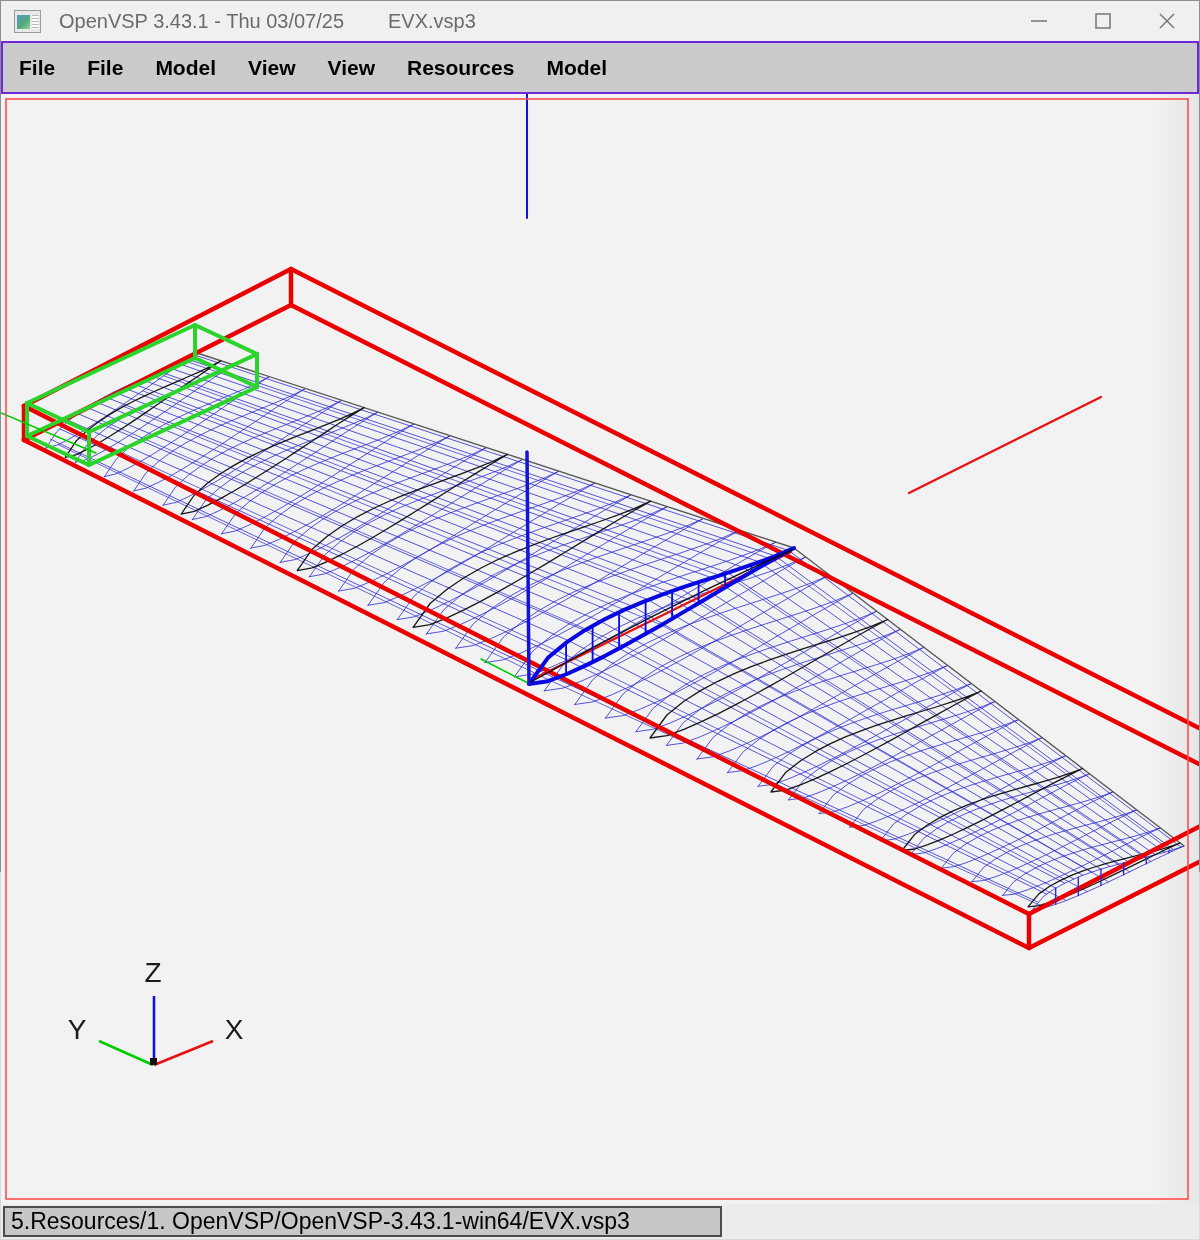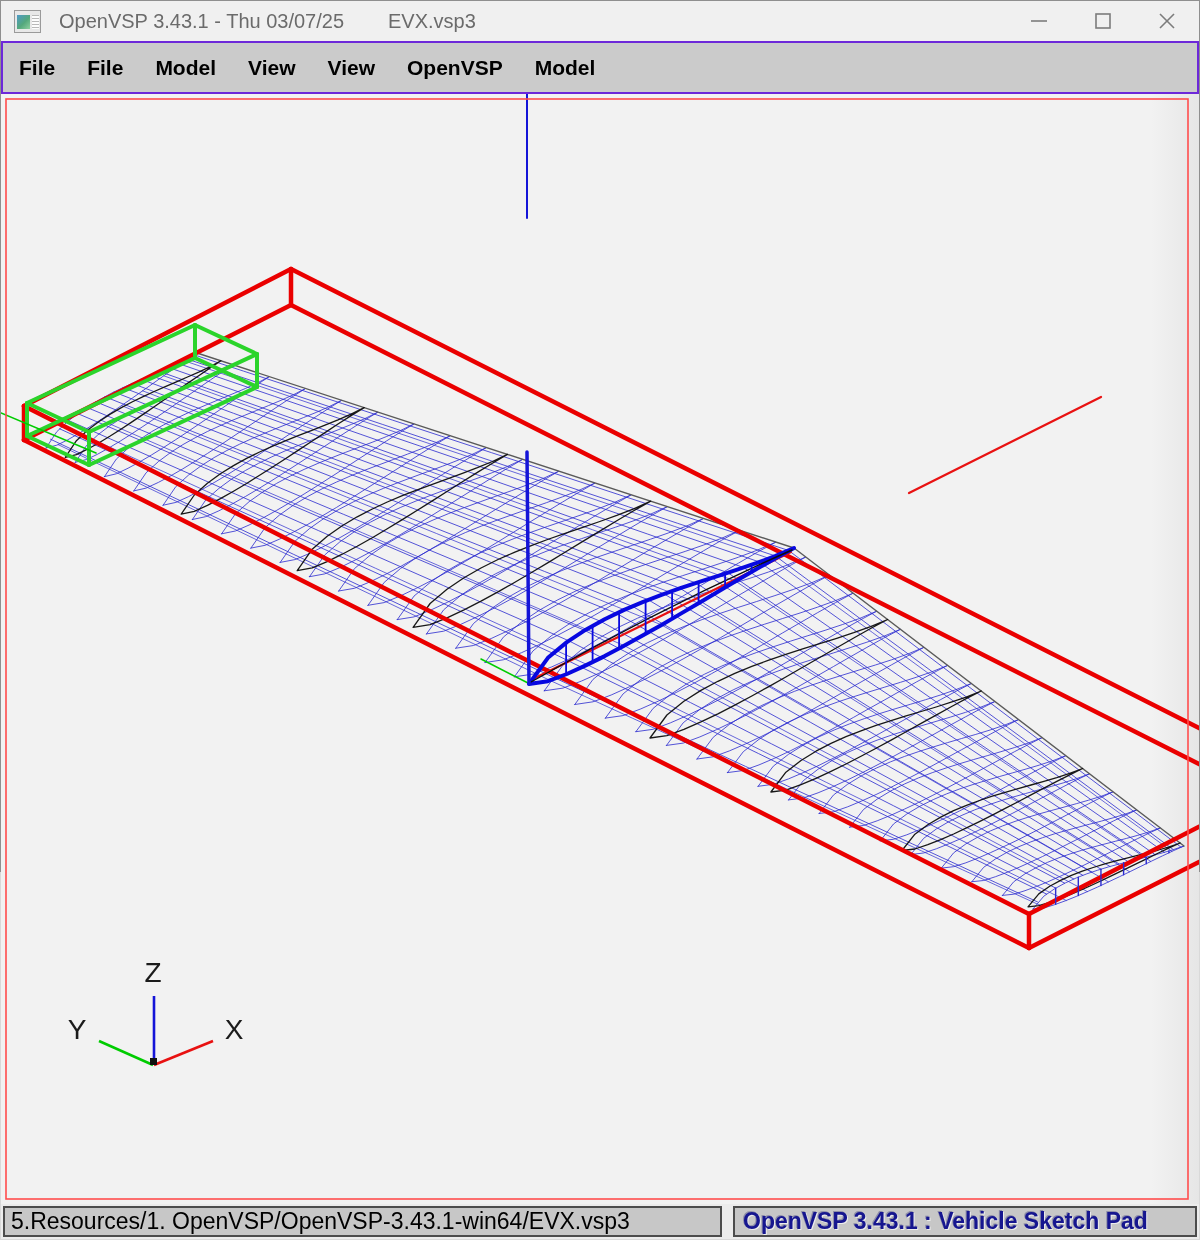--- a/index.html
+++ b/index.html
@@ -94,21 +94,21 @@
       </div>
     </div>
   </div>
 
   <div class="menubar">
     <div class="menu-item">File</div>
     <div class="menu-item">File</div>
     <div class="menu-item">Model</div>
     <div class="menu-item">View</div>
     <div class="menu-item">View</div>
-    <div class="menu-item">OpenVSP</div>
+    <div class="menu-item">Resources</div>
     <div class="menu-item">Model</div>
   </div>
 
   <div class="viewport">
     <svg id="scene" width="1200" height="1110" viewBox="0 0 1200 1110">
       <g id="gen">
           <g>
             <path d="M45.0 354.0L55.8 337.7L66.6 327.5L77.4 319.1L88.1 311.9L98.9 305.5L109.7 299.6L120.5 294.3L131.3 289.3L142.1 284.5L152.9 279.8L163.6 275.0L174.4 270.1L185.2 264.9L196.0 259.0L196.0 259.0L185.2 266.2L174.4 273.6L163.6 281.2L152.9 288.8L142.1 296.5L131.3 304.1L120.5 311.6L109.7 319.0L98.9 326.2L88.1 333.2L77.4 339.7L66.6 345.9L55.8 351.2L45.0 354.0Z" fill="none" stroke="#2b2bd0" stroke-width="1" stroke-opacity="0.8" stroke-linejoin="round" stroke-linecap="round"></path>
             <path d="M74.3 368.3L85.6 351.4L96.8 340.9L108.1 332.2L119.4 324.8L130.7 318.2L141.9 312.3L153.2 306.8L164.5 301.7L175.8 296.8L187.1 292.0L198.3 287.2L209.6 282.2L220.9 276.9L232.2 270.8L232.2 270.8L220.9 278.2L209.6 285.8L198.3 293.6L187.1 301.5L175.8 309.3L164.5 317.2L153.2 324.9L141.9 332.5L130.7 339.9L119.4 347.0L108.1 353.8L96.8 360.1L85.6 365.5L74.3 368.3Z" fill="none" stroke="#2b2bd0" stroke-width="1" stroke-opacity="0.8" stroke-linejoin="round" stroke-linecap="round"></path>
             <path d="M103.5 382.6L115.3 365.1L127.1 354.2L138.9 345.4L150.6 337.7L162.4 331.0L174.2 324.9L186.0 319.3L197.7 314.1L209.5 309.1L221.3 304.2L233.0 299.3L244.8 294.3L256.6 288.8L268.4 282.6L268.4 282.6L256.6 290.2L244.8 298.0L233.0 306.0L221.3 314.1L209.5 322.2L197.7 330.3L186.0 338.2L174.2 346.0L162.4 353.6L150.6 360.9L138.9 367.8L127.1 374.2L115.3 379.8L103.5 382.6Z" fill="none" stroke="#2b2bd0" stroke-width="1" stroke-opacity="0.8" stroke-linejoin="round" stroke-linecap="round"></path>
@@ -245,18 +245,15 @@
         <text id="lbl-y" x="76" y="945" text-anchor="middle" font-size="28" fill="#1b1b1b" font-family="&quot;Liberation Sans&quot;, sans-serif">Y</text>
         <text id="lbl-x" x="233" y="945" text-anchor="middle" font-size="28" fill="#1b1b1b" font-family="&quot;Liberation Sans&quot;, sans-serif">X</text>
       </g>
     </svg>
   </div>
 
   <div class="statusbar">
     <div class="status-box left">
       <span class="status-path">5.Resources/1. OpenVSP/OpenVSP-3.43.1-win64/EVX.vsp3</span>
     </div>
-    <div class="status-box right">
-      <span class="status-app">OpenVSP 3.43.1 : Vehicle Sketch Pad</span>
-    </div>
   </div>
 
 </div>
 
 </body></html>

